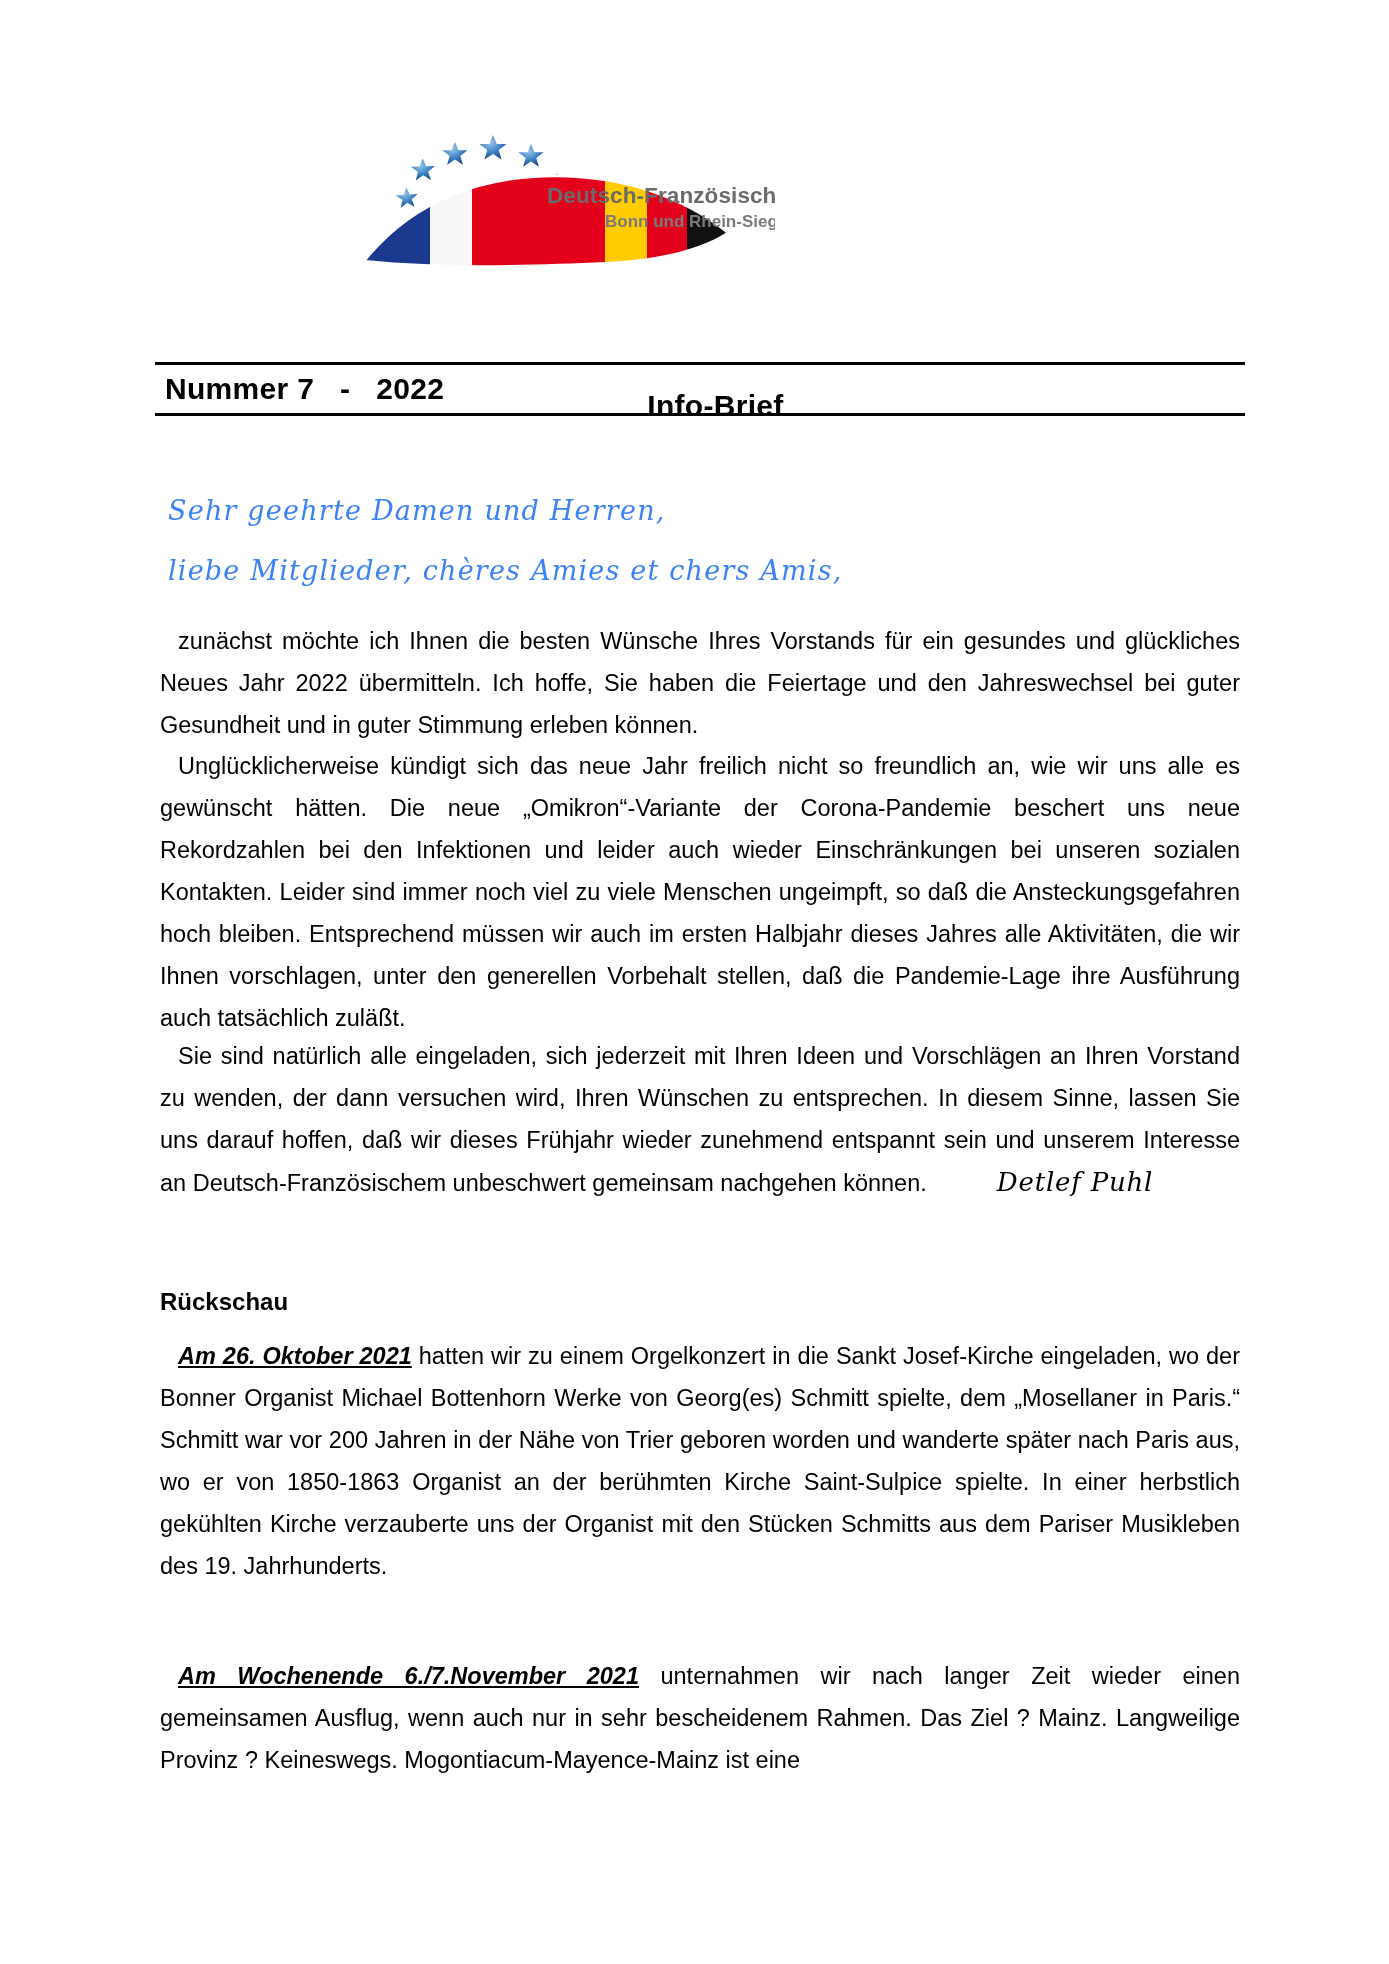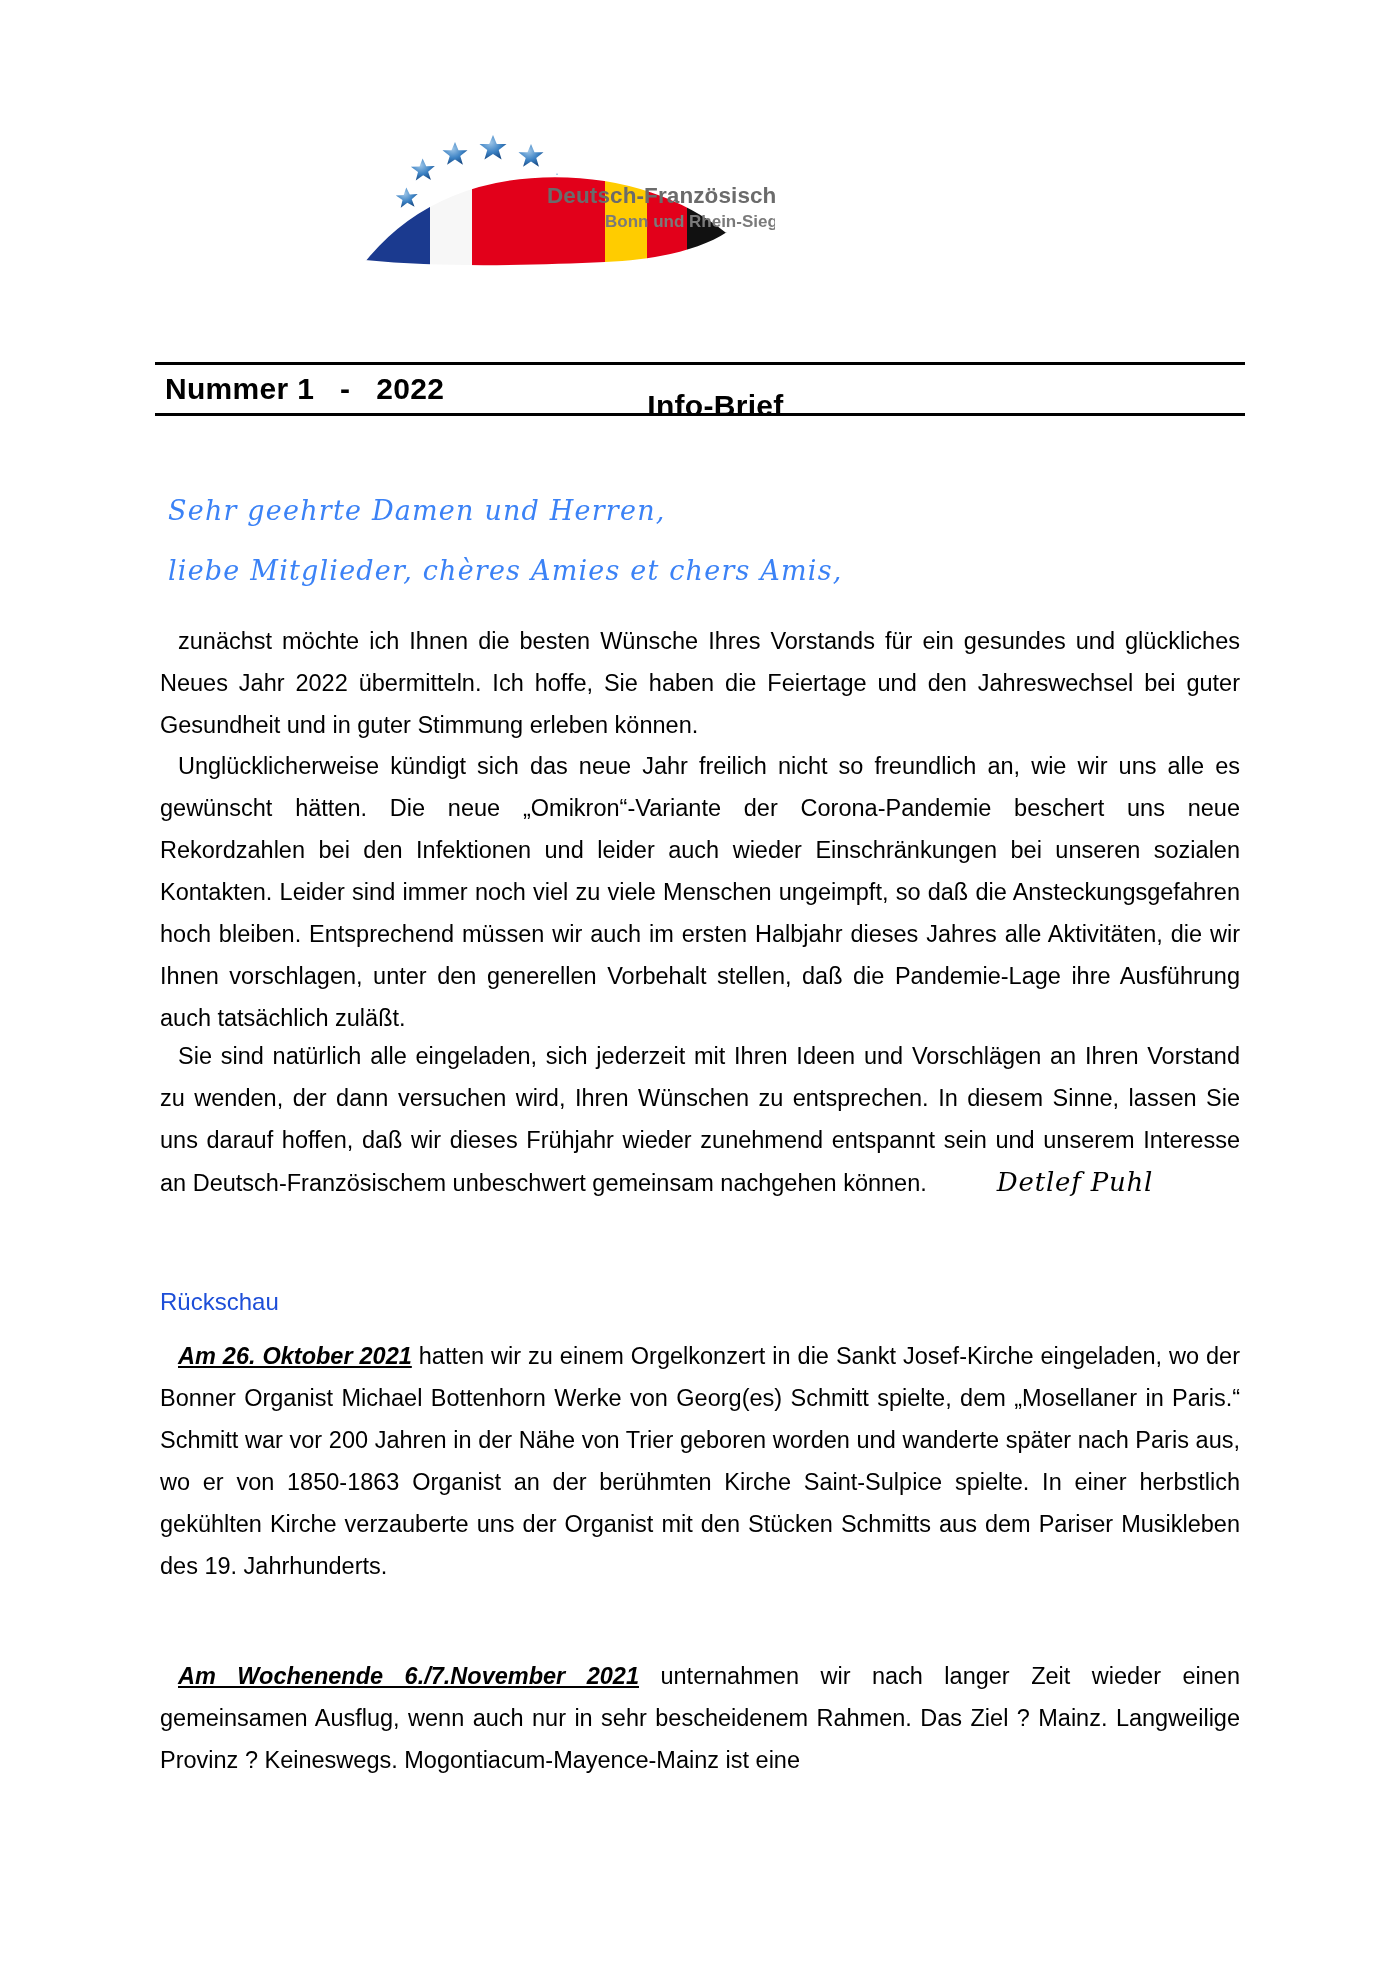--- a/index.html
+++ b/index.html
@@ -91,23 +91,23 @@
     font-size: 26px;
     letter-spacing: 0.8px;
     padding-left: 70px;
     white-space: nowrap;
   }
 
   .section-heading {
     position: absolute;
     left: 160px;
     font-family: "Liberation Sans Narrow", "Liberation Sans", sans-serif;
-    font-weight: normal;
+    font-weight: bold;
     font-size: 24px;
-    color: #1d4ed8;
+    color: #000000;
   }
   .h-rueckschau { top: 1288px; }
 
   .p4 { top: 1335px; }
   .p5 { top: 1655px; }
 
   .date-lead {
     font-style: italic;
     font-weight: bold;
     text-decoration: underline;
@@ -167,21 +167,21 @@
         <rect x="332" y="40" width="90" height="110" fill="#111111"></rect>
       </g>
       <path d="M10,132 C60,70 130,48 200,48 C270,48 330,70 372,104" fill="none" stroke="#ffffff" stroke-width="2.5"></path>
 
       <text x="192" y="75" font-family="'Liberation Sans', sans-serif" font-weight="bold" font-size="22.5" fill="#6b6b6b" letter-spacing="0.1">Deutsch-Französische Gesellschaft</text>
       <text x="250" y="99" font-family="'Liberation Sans', sans-serif" font-weight="bold" font-size="17" fill="#7a7a7a">Bonn und Rhein-Sieg e.V.</text>
     </svg>
   </div>
 
   <div class="header-bar">
-    <div class="header-cell header-left">Nummer 1   -   2022</div>
+    <div class="header-cell header-left">Nummer 7   -   2022</div>
     <div class="header-cell header-center">Info-Brief</div>
   </div>
 
   <div class="salutation sal-1">Sehr geehrte Damen und Herren,</div>
   <div class="salutation sal-2">liebe Mitglieder, chères Amies et chers Amis,</div>
 
   <div class="body-text indent-first p1">zunächst möchte ich Ihnen die besten Wünsche Ihres Vorstands für ein gesundes und glückliches Neues Jahr 2022 übermitteln. Ich hoffe, Sie haben die Feiertage und den Jahreswechsel bei guter Gesundheit und in guter Stimmung erleben können.</div>
   <div class="body-text indent-first p2">Unglücklicherweise kündigt sich das neue Jahr freilich nicht so freundlich an, wie wir uns alle es gewünscht hätten. Die neue „Omikron“-Variante der Corona-Pandemie beschert uns neue Rekordzahlen bei den Infektionen und leider auch wieder Einschränkungen bei unseren sozialen Kontakten. Leider sind immer noch viel zu viele Menschen ungeimpft, so daß die Ansteckungsgefahren hoch bleiben. Entsprechend müssen wir auch im ersten Halbjahr dieses Jahres alle Aktivitäten, die wir Ihnen vorschlagen, unter den generellen Vorbehalt stellen, daß die Pandemie-Lage ihre Ausführung auch tatsächlich zuläßt.</div>
 
   <div class="body-text indent-first p3">

